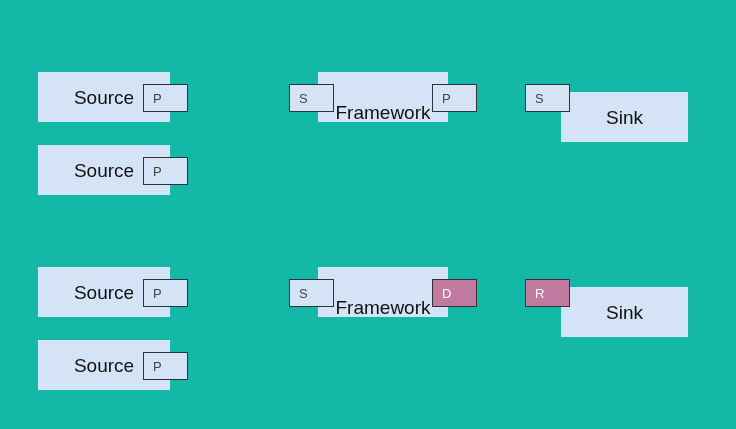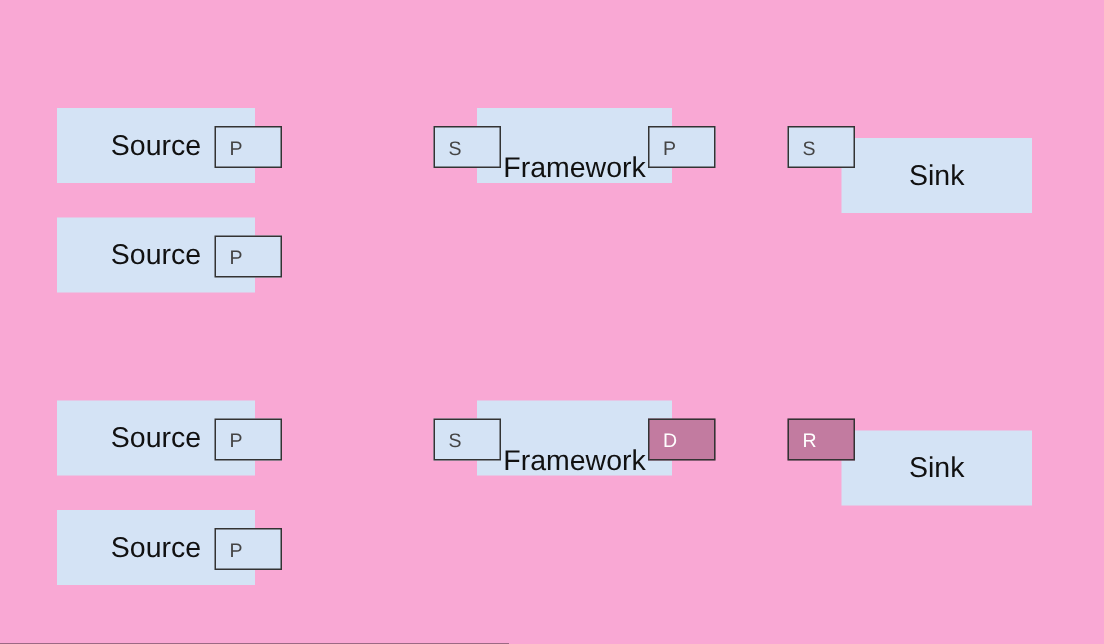--- a/index.html
+++ b/index.html
@@ -13,21 +13,21 @@
     position: relative;
     overflow: hidden;
     font-family: "Liberation Sans", sans-serif;
   }
   #canvas {
     position: absolute;
     left: 0;
     top: 0;
     width: 736px;
     height: 429px;
-    background: #f9a8d4;
+    background: #14b8a6;
   }
   .node {
     position: absolute;
     box-sizing: border-box;
     background: #d4e3f5;
     display: flex;
     align-items: center;
     justify-content: center;
   }
   .node-label {

